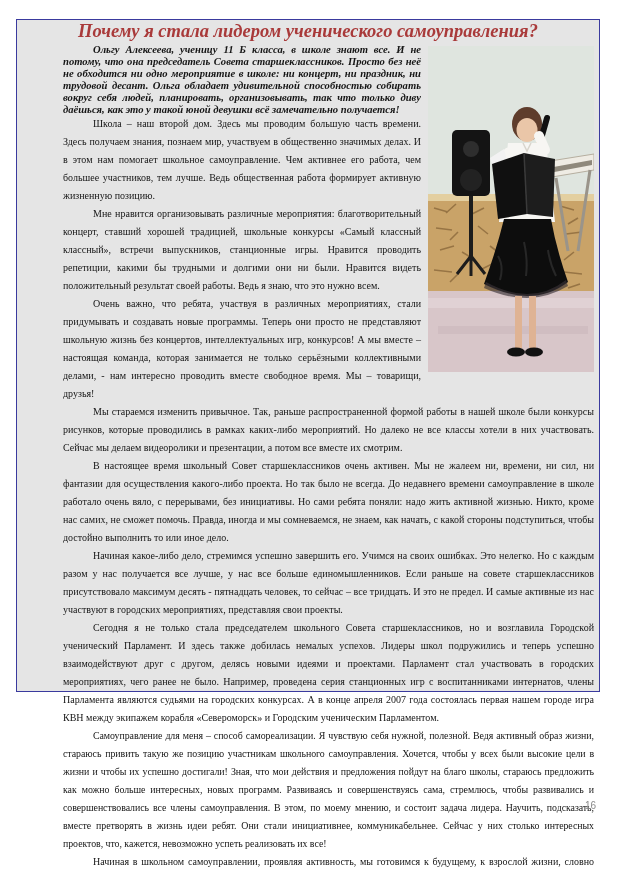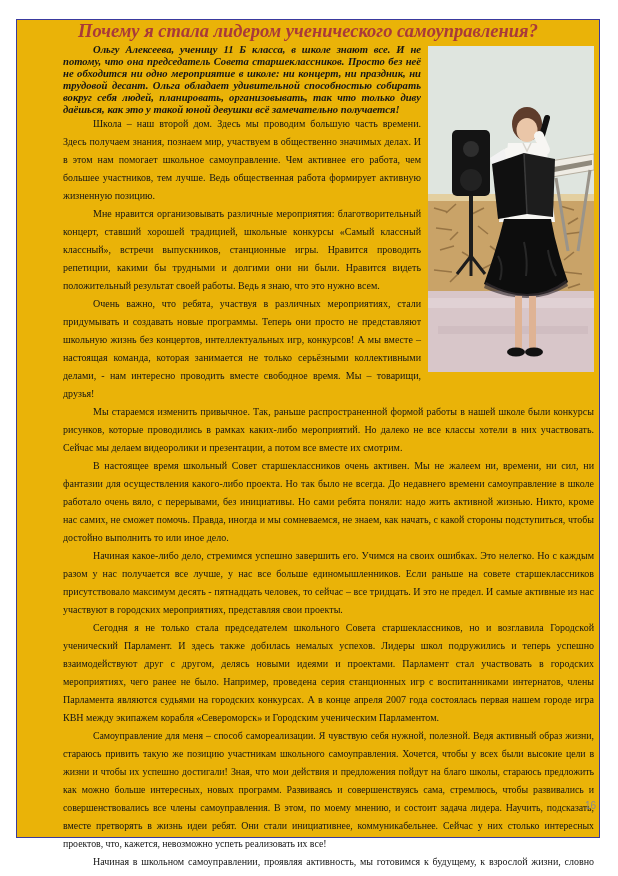--- a/index.html
+++ b/index.html
@@ -2,22 +2,22 @@
 <html lang="ru"><head>
 <meta charset="utf-8">
 <style>
   html,body{margin:0;padding:0;}
   body{
     width:618px;height:876px;background:#ffffff;
     font-family:"Liberation Serif", serif;
     color:#151515;position:relative;overflow:hidden;
   }
   .frame{
-    position:absolute;left:16px;top:19px;width:584px;height:819px;
-    border:1.5px solid #3a3a9e;background:#eab308;
+    position:absolute;left:16px;top:19px;width:584px;height:673px;
+    border:1.5px solid #3a3a9e;background:#e5e5e5;
     padding:1px 5px 0 5px;box-sizing:border-box;
   }
   .title{
     text-align:center;
     font-size:18.5px;font-weight:bold;font-style:italic;
     color:#a93a3a;line-height:21px;margin:0 0 2px 0;
     white-space:nowrap;
   }
   .photo-wrap{
     float:right;width:166px;height:326px;

